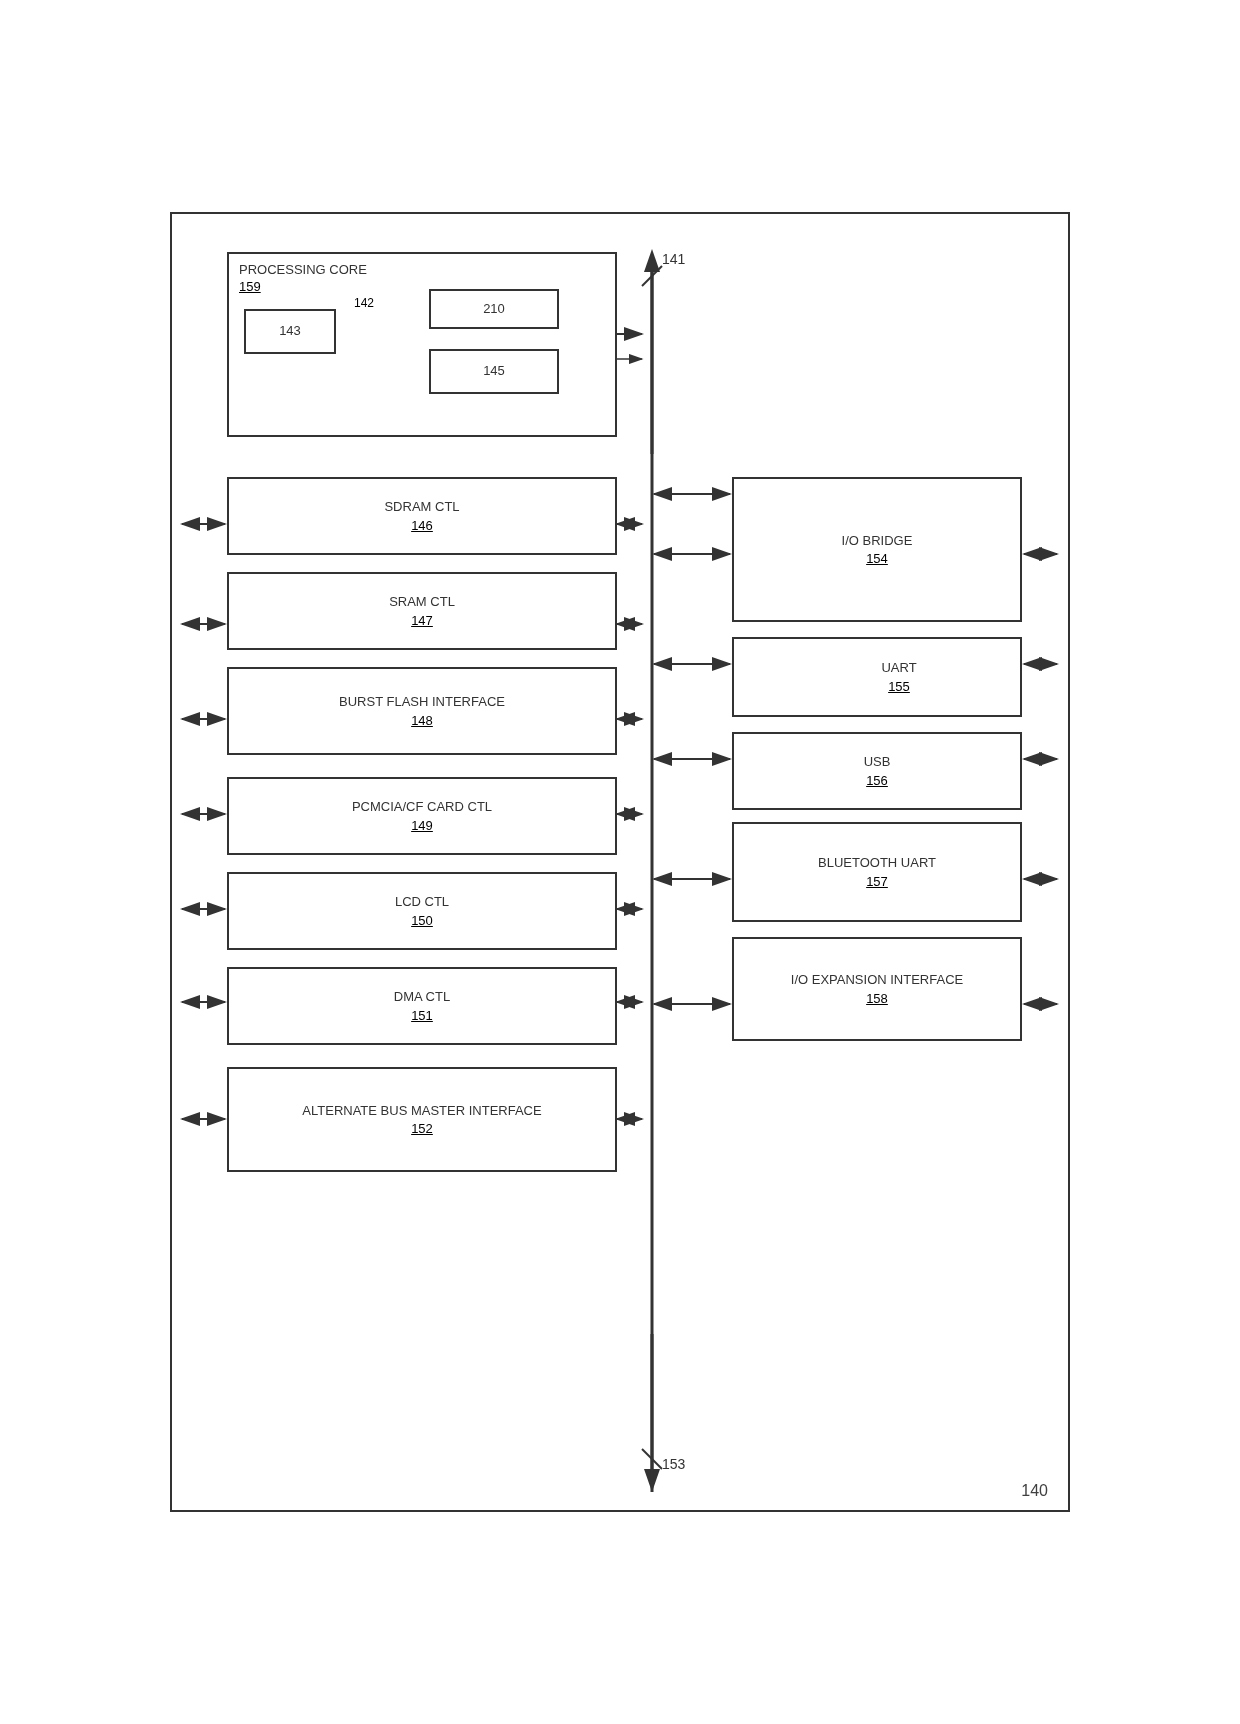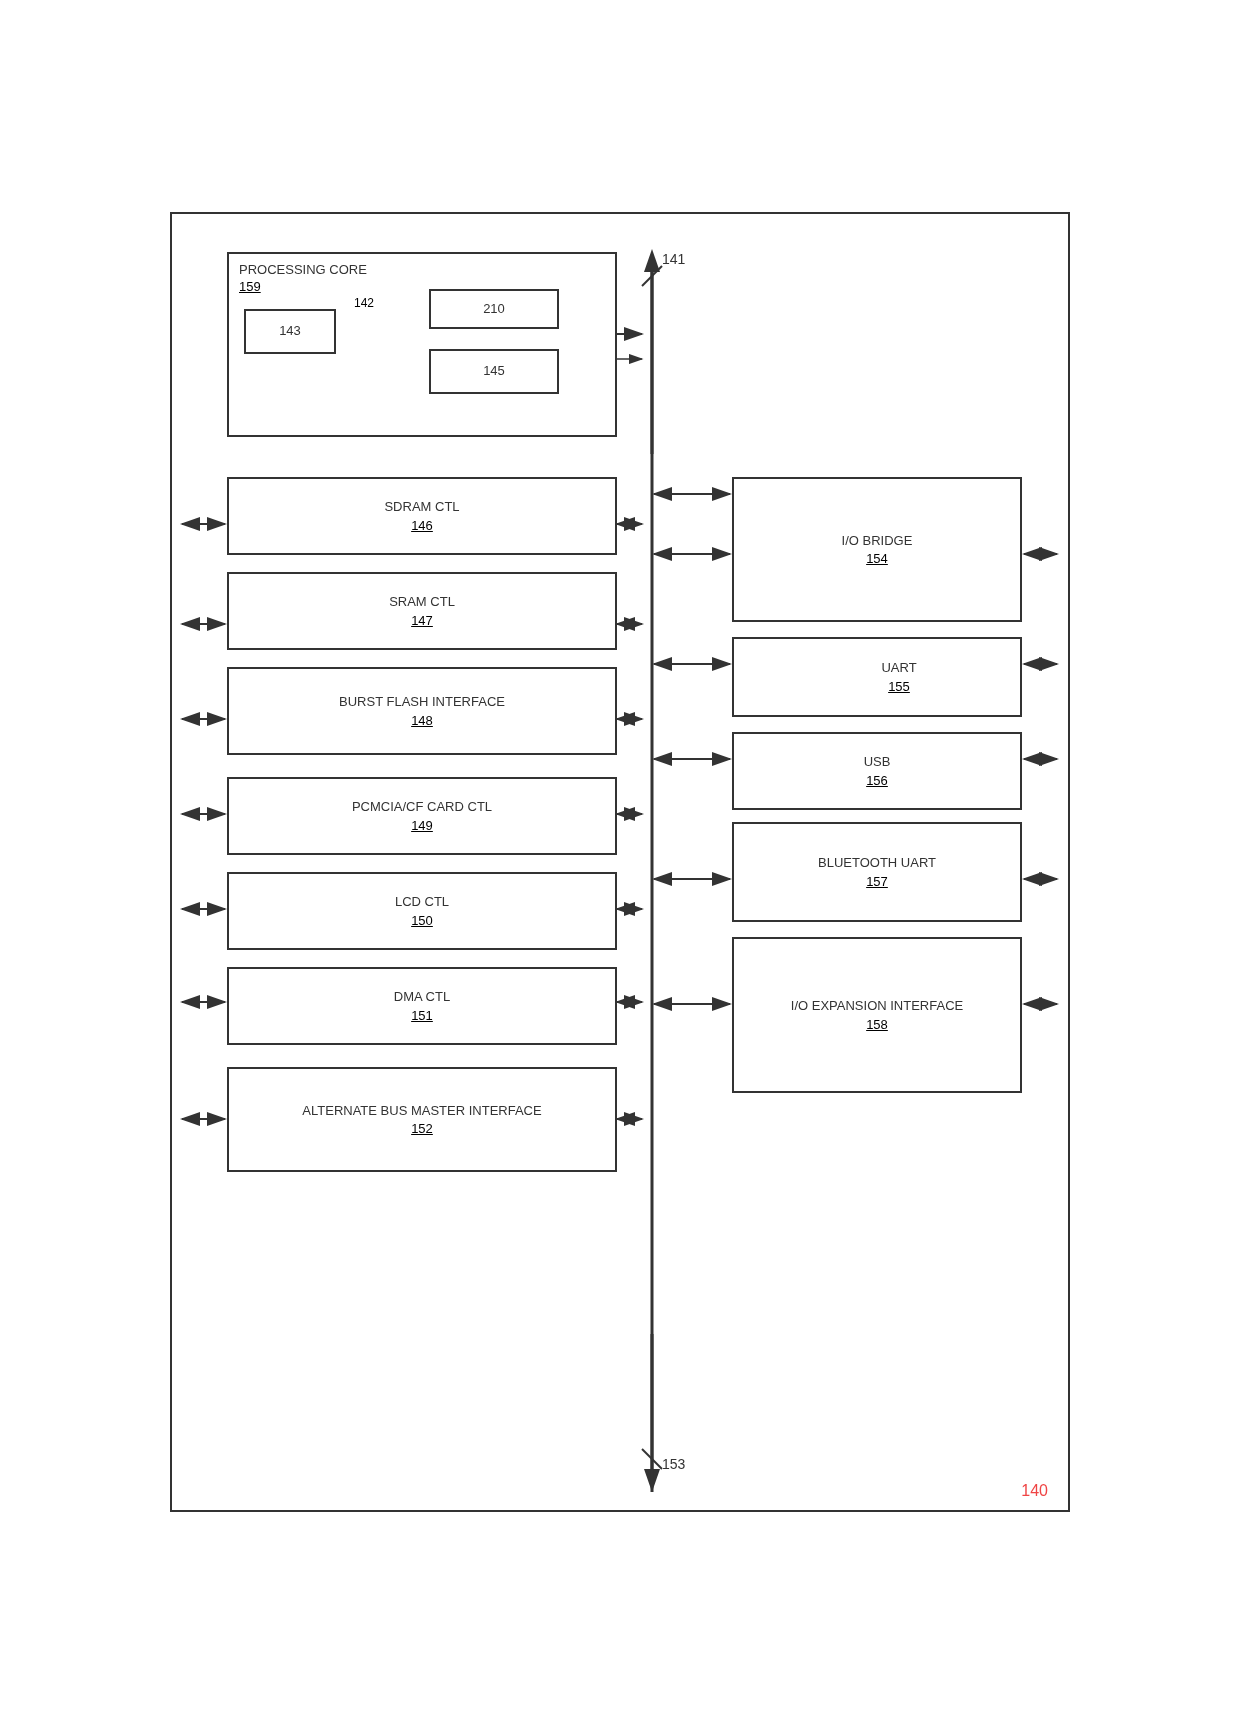--- a/index.html
+++ b/index.html
@@ -17,21 +17,21 @@
       height: 1300px;
       border: 2px solid #333;
       position: relative;
       background: #fff;
     }
     .diagram-label-140 {
       position: absolute;
       bottom: 10px;
       right: 20px;
       font-size: 16px;
-      color: #ef4444;
+      color: #404040;
     }
     
     .box {
       position: absolute;
       border: 2px solid #333;
       background: #fff;
       display: flex;
       flex-direction: column;
       align-items: center;
       justify-content: center;
@@ -296,18 +296,18 @@
   <div class="box right-box" style="top: 510px; height: 78px;">
     <div class="box-label">USB</div>
     <div class="box-num">156</div>
   </div>
 
   <div class="box right-box" style="top: 600px; height: 100px;">
     <div class="box-label">BLUETOOTH UART</div>
     <div class="box-num">157</div>
   </div>
 
-  <div class="box right-box" style="top: 715px; height: 156px; text-align: right;">
+  <div class="box right-box" style="top: 715px; height: 104px; text-align: right;">
     <div class="box-label">I/O EXPANSION INTERFACE</div>
     <div class="box-num">158</div>
   </div>
 
 </div>
 
 </body></html>

